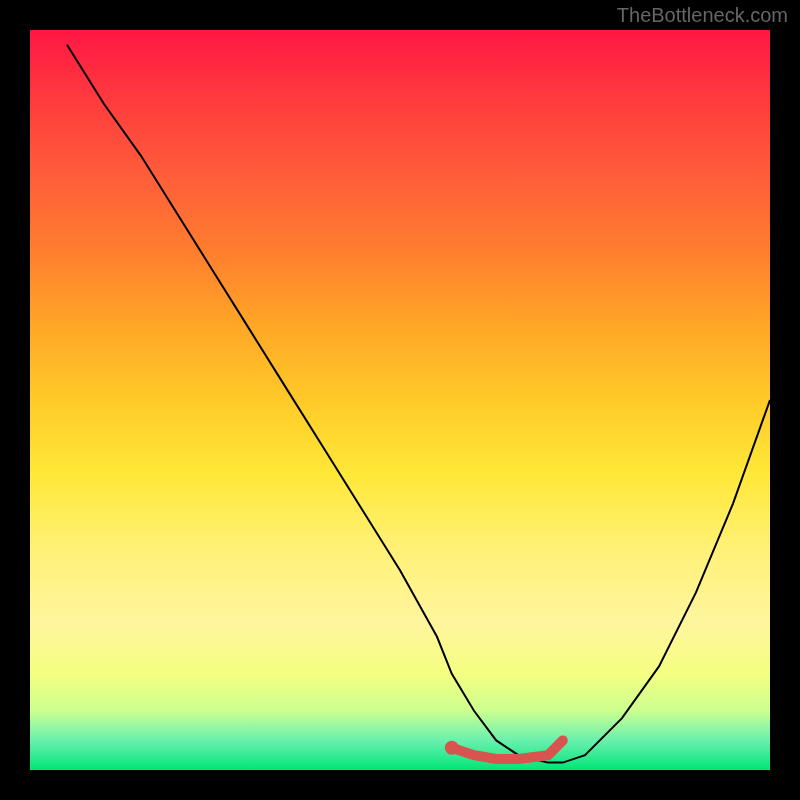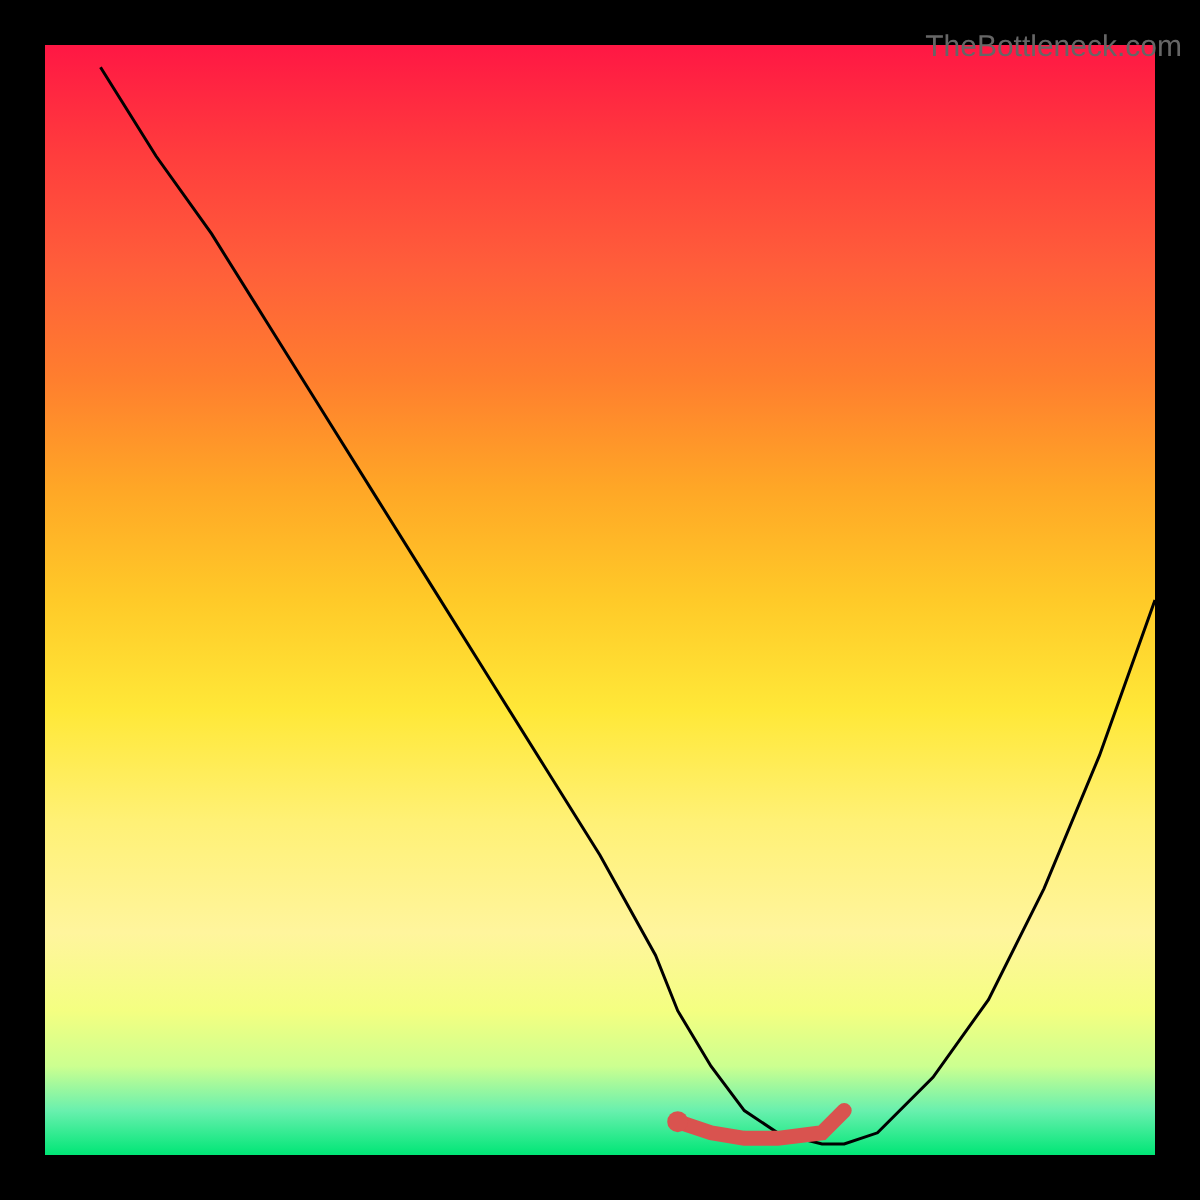--- a/index.html
+++ b/index.html
@@ -6,21 +6,21 @@
     margin: 0;
     padding: 0;
     width: 800px;
     height: 800px;
     background: #000;
     font-family: Arial, sans-serif;
     position: relative;
   }
   .watermark {
     position: absolute;
-    top: 20px;
+    top: 4px;
     right: 12px;
     color: #666;
     font-size: 20px;
     z-index: 10;
   }
   .plot-area {
     position: absolute;
     left: 30px;
     top: 30px;
     width: 740px;

